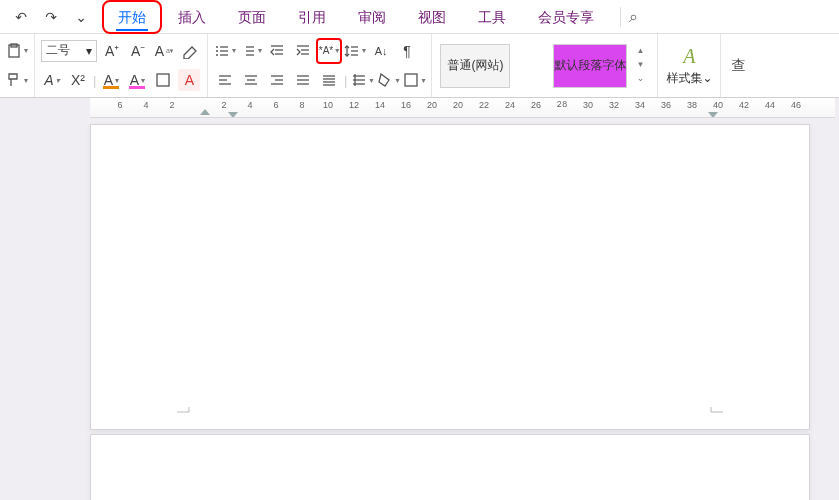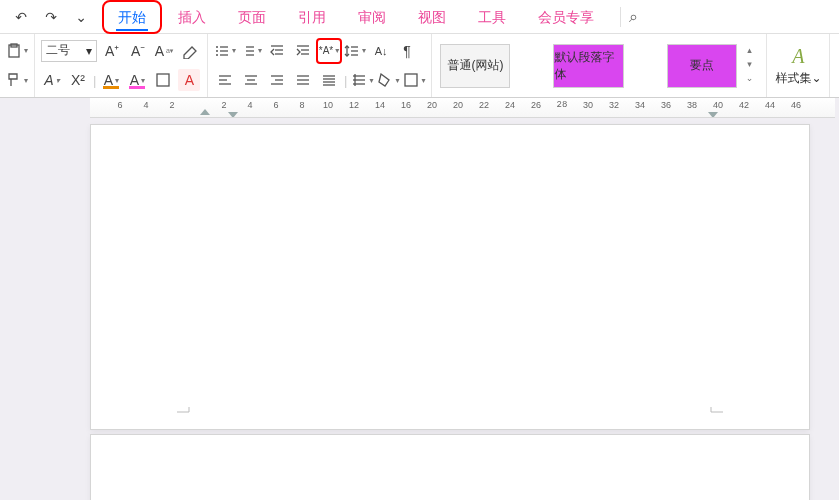--- a/index.html
+++ b/index.html
@@ -1,21 +1,21 @@
 <!DOCTYPE html>
 <html><head>
 <meta charset="utf-8">
 <style>
   * { box-sizing: border-box; margin: 0; padding: 0; }
   body { font-family: "Microsoft YaHei", Arial, sans-serif; font-size: 13px; background: #f0eef3; width: 839px; height: 500px; overflow: hidden; color: #333; }
   
   .tabs { display: flex; align-items: center; height: 34px; background: #fff; border-bottom: 1px solid #e0e0e0; padding-left: 0; }
   .tabs .hist { display: flex; align-items: center; gap: 8px; padding: 0 10px; color: #999; }
   .tabs .hist span { font-size: 14px; cursor: pointer; }
-  .tab { padding: 0 16px; height: 34px; line-height: 34px; cursor: pointer; color: #ec4899; font-size: 14px; position: relative; }
+  .tab { padding: 0 16px; height: 34px; line-height: 34px; cursor: pointer; color: #701a75; font-size: 14px; position: relative; }
   .tab.active { color: #0a6cff; font-weight: 500; border-radius: 8px; }
   .tab.active::after { content:""; position:absolute; left:14px; right:14px; bottom:3px; height:2px; background:#0a6cff; }
   .tab.highlight { outline: 2px solid red; outline-offset: -2px; }
   .searchico { margin-left: 10px; color: #666; font-size: 16px; padding:0 8px; border-left:1px solid #e0e0e0; height:20px; display:flex; align-items:center; cursor:pointer; }
   
   .ribbon { display: flex; align-items: stretch; background: #fff; height: 64px; border-bottom: 1px solid #d0d0d0; }
   .group { display: flex; flex-direction: column; justify-content: space-around; padding: 4px 6px; border-right: 1px solid #e5e5e5; gap:4px; }
   .row { display: flex; align-items: center; gap: 4px; }
   .btn { display: inline-flex; align-items: center; justify-content: center; min-width: 22px; height: 22px; cursor: pointer; color: #444; font-size: 14px; border-radius:2px; position:relative; }
   .btn .dd { font-size:8px; margin-left:2px; color:#777; }
@@ -250,21 +250,20 @@
           </svg>
           <span class="dd">▾</span>
         </div>
     </div>
   </div>
 
   <div class="stylebox">
     <div id="styleslot" style="display: flex; gap: 39px;">
         <div class="stylepill sel">普通(网站)</div>
         <div class="stylepill">默认段落字体</div>
-        <div class="stylepill">要点</div>
       </div>
     <div class="stylenav">
       <span>▴</span>
       <span>▾</span>
       <span>⌄</span>
     </div>
   </div>
 
   <div class="group" style="border-right:1px solid #e5e5e5">
     <div class="bigbtn">

